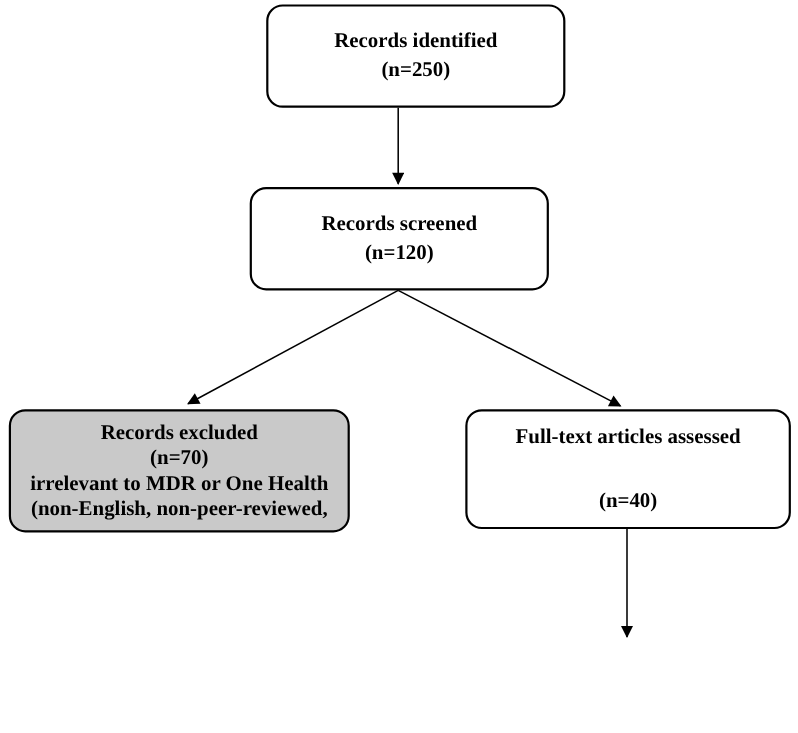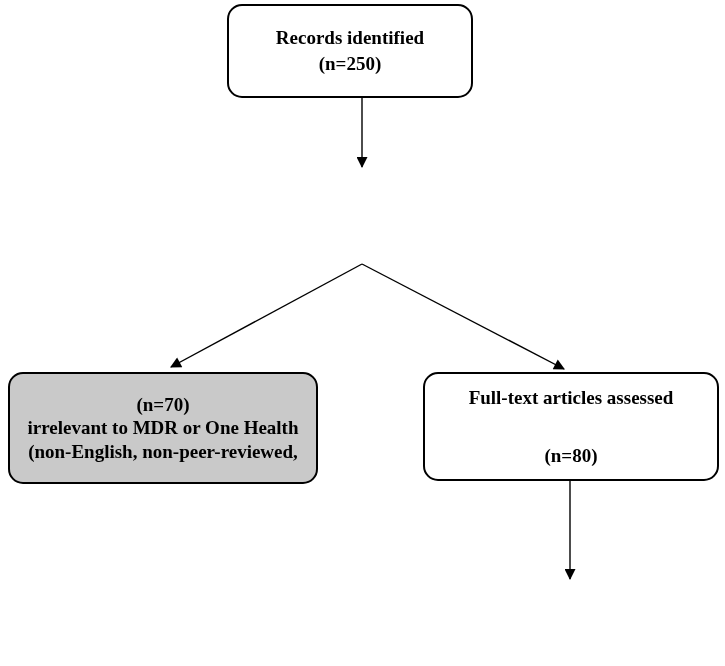--- a/index.html
+++ b/index.html
@@ -26,21 +26,21 @@
     font-weight:700;
     font-size:19px;
     line-height:1.35;
     color:#000000;
   }
   .box.excluded{
     background:#c9c9c9;
     line-height:1.22;
     font-size:19px;
   }
-  #box-identified{left:227px;top:4px;width:246px;height:94px;}
+  #box-identified{left:242px;top:4px;width:272px;height:94px;}
   #box-screened{left:227px;top:170px;width:272px;height:94px;}
   #box-excluded{left:8px;top:372px;width:310px;height:112px;}
   #box-fulltext{left:423px;top:372px;width:296px;height:109px;gap:32px;}
   #box-included{left:423px;top:582px;width:296px;height:73px;}
   .bl{white-space:nowrap;}
 </style>
 </head>
 <body>
 
 <div class="canvas">
@@ -55,26 +55,31 @@
     <line x1="362" y1="264" x2="171" y2="367" marker-end="url(#ah)"></line>
     <line x1="362" y1="264" x2="564" y2="369" marker-end="url(#ah)"></line>
     <line x1="570" y1="481" x2="570" y2="579" marker-end="url(#ah)"></line>
   </svg>
 
   <div class="box" id="box-identified">
     <div class="bl">Records identified</div>
     <div class="bl">(n=250)</div>
   </div>
 
+  <div class="box" id="box-screened">
+    <div class="bl">Records screened</div>
+    <div class="bl">(n=120)</div>
+  </div>
 
   <div class="box excluded" id="box-excluded">
+    <div class="bl">Records excluded</div>
     <div class="bl">(n=70)</div>
     <div class="bl">irrelevant to MDR or One Health</div>
     <div class="bl">(non-English, non-peer-reviewed,</div>
   </div>
 
   <div class="box" id="box-fulltext">
     <div class="bl">Full-text articles assessed</div>
-    <div class="bl">(n=80)</div>
+    <div class="bl">(n=40)</div>
   </div>
 
 
 </div>
 
 </body></html>

